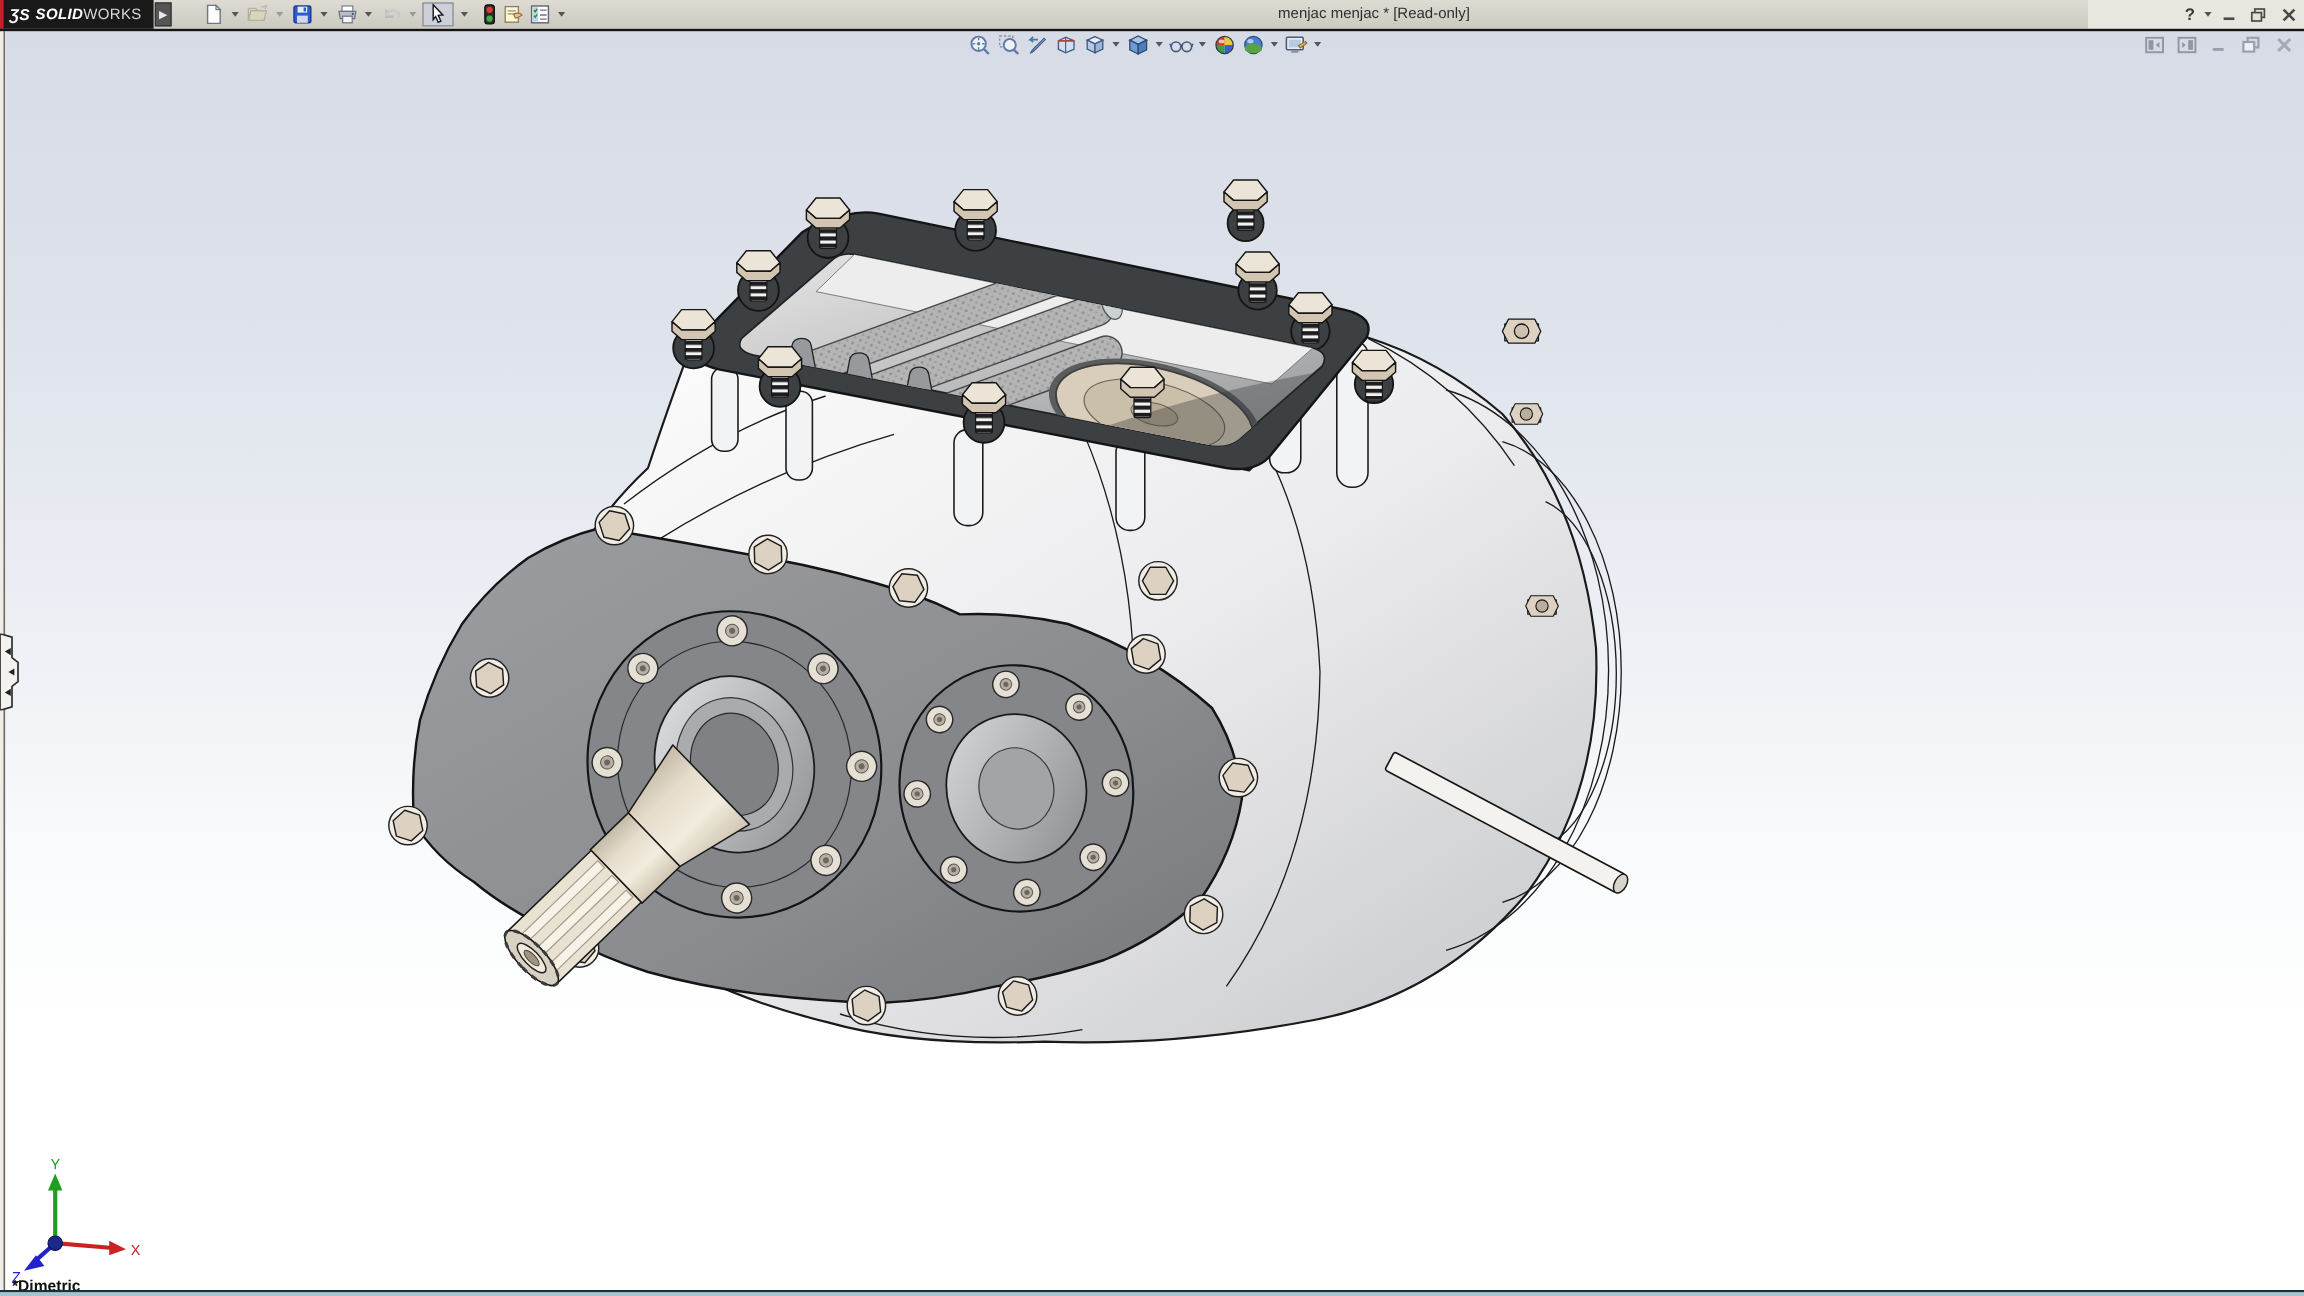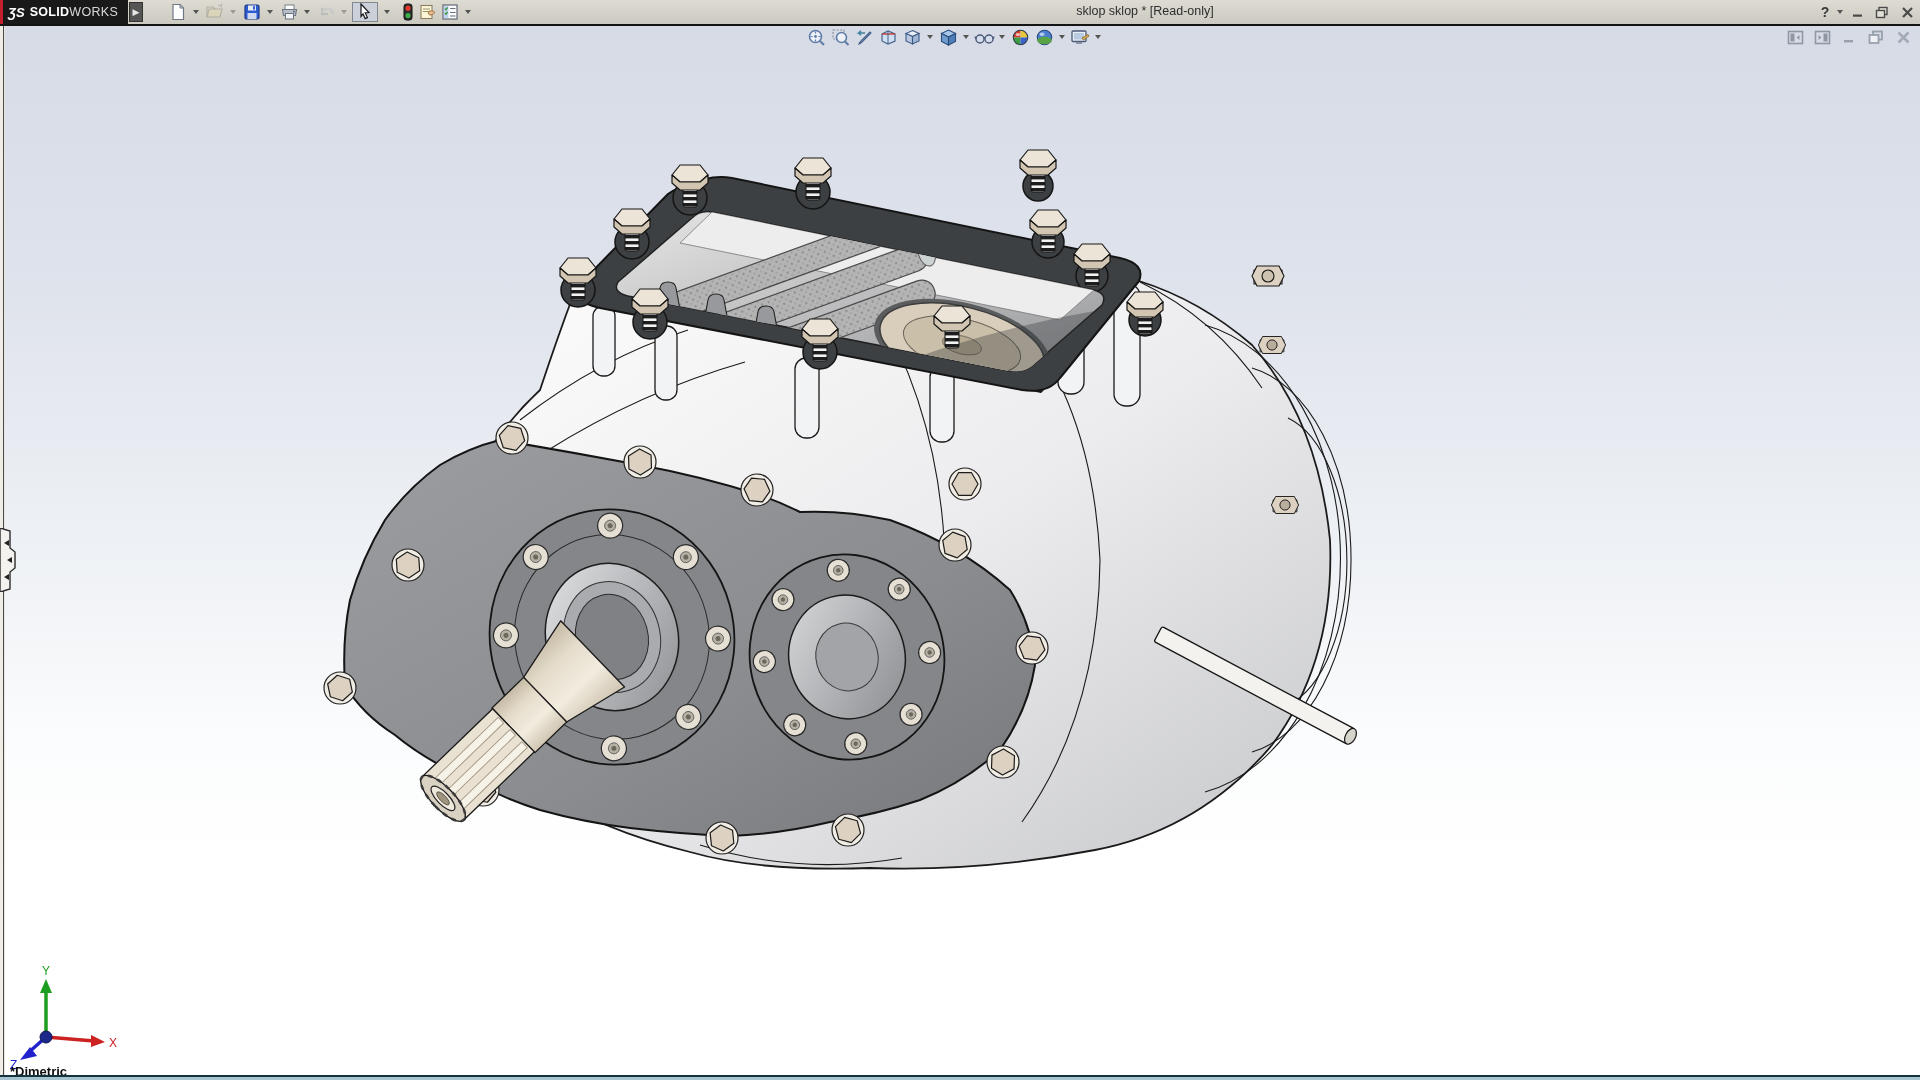--- a/index.html
+++ b/index.html
@@ -1,27 +1,27 @@
 <!DOCTYPE html>
 <html><head>
 <meta charset="utf-8">
 <style>
   * { margin:0; padding:0; box-sizing:border-box; }
   html,body { width:1920px; height:1080px; overflow:hidden; font-family:"Liberation Sans", sans-serif; }
   body { background:#e9e6df; position:relative; }
 
   
-  .titlebar { position:absolute; left:0; top:0; width:1920px; height:24px;
+  .titlebar { position:absolute; left:0; top:0; width:1740px; height:24px;
     background:linear-gradient(#dedbd2,#ccc9c0); z-index:40; }
   .titlebar-sep { position:absolute; left:0; top:24px; width:1920px; height:2px; background:#141414; z-index:41; }
   .logo { position:absolute; left:0; top:0; width:128px; height:24px; background:#191919;
     display:flex; align-items:center; padding-left:8px; color:#fff; }
   .logo-red { position:absolute; left:0; top:0; width:3px; height:24px; background:#c41f2d; }
   .logo-mark { font-style:italic; font-weight:bold; font-size:13px; margin-right:5px; }
-  .logo-bold { font-weight:bold; font-size:12.5px; letter-spacing:.3px; }
+  .logo-bold { font-weight:bold; font-size:12.5px; letter-spacing:.3px;font-style:italic; }
   .logo-light { font-weight:normal; font-size:12.5px; color:#d8d8d8; letter-spacing:.3px; }
   .menu-tab { position:absolute; left:129px; top:2px; width:14px; height:20px; background:#555;
     color:#e8e8e8; font-size:9px; display:flex; align-items:center; justify-content:center;
     border:1px solid #333; }
 
   .tb-btn { position:absolute; top:2px; width:24px; height:20px; display:flex; align-items:center; justify-content:center; }
   .tb-caret { position:absolute; top:2px; width:11px; height:20px; display:flex; align-items:center; justify-content:center; }
   .caret-shape { width:0; height:0; border-left:3.5px solid transparent; border-right:3.5px solid transparent; border-top:4px solid #555; }
   .disabled { opacity:.45; }
   .pressed { background:#ccd1d9; border:1px solid #7f8793; }
@@ -160,21 +160,21 @@
       <path d="M4 10 L5 11.3 L6.6 8.9" fill="none" stroke="#2e8f2e" stroke-width="1.2"></path>
       <line x1="9" y1="5.5" x2="14.5" y2="5.5" stroke="#6a7382" stroke-width="1.1"></line>
       <line x1="9" y1="9.5" x2="14.5" y2="9.5" stroke="#6a7382" stroke-width="1.1"></line>
       <line x1="9" y1="13" x2="14.5" y2="13" stroke="#6a7382" stroke-width="1.1"></line>
     </svg>
   </div>
   <div class="tb-caret" style="left:462px">
       <div class="caret-shape"></div>
     </div>
 
-  <div class="title-text">sklop sklop * [Read-only]</div>
+  <div class="title-text">menjac menjac * [Read-only]</div>
 
   <div class="win-ctrl" style="left:1816px;width:18px">
     <span class="help-q">?</span>
   </div>
   <div class="tb-caret" style="left:1834px">
       <div class="caret-shape"></div>
     </div>
   <div class="win-ctrl" style="left:1846px">
     <svg width="12" height="12" viewBox="0 0 12 12">
       <rect x="1" y="8.5" width="9" height="2.2" fill="#4a4a4a"></rect>

